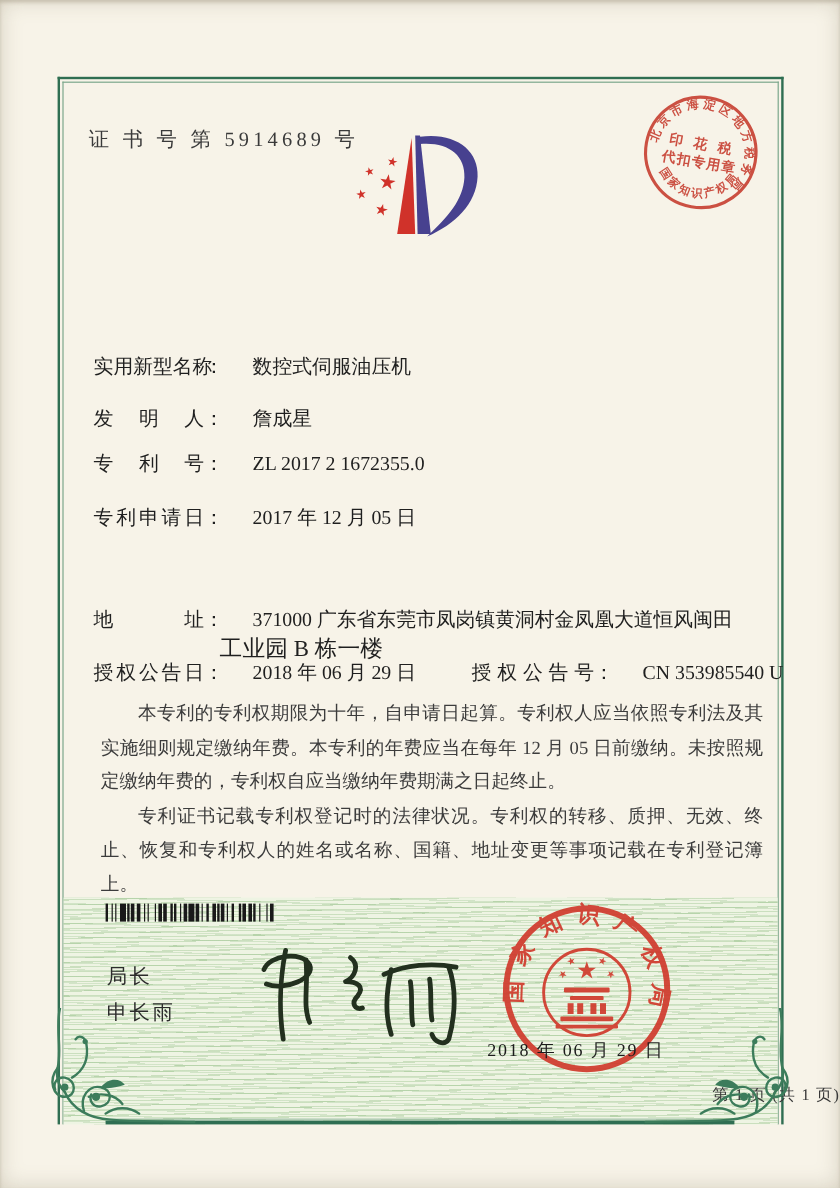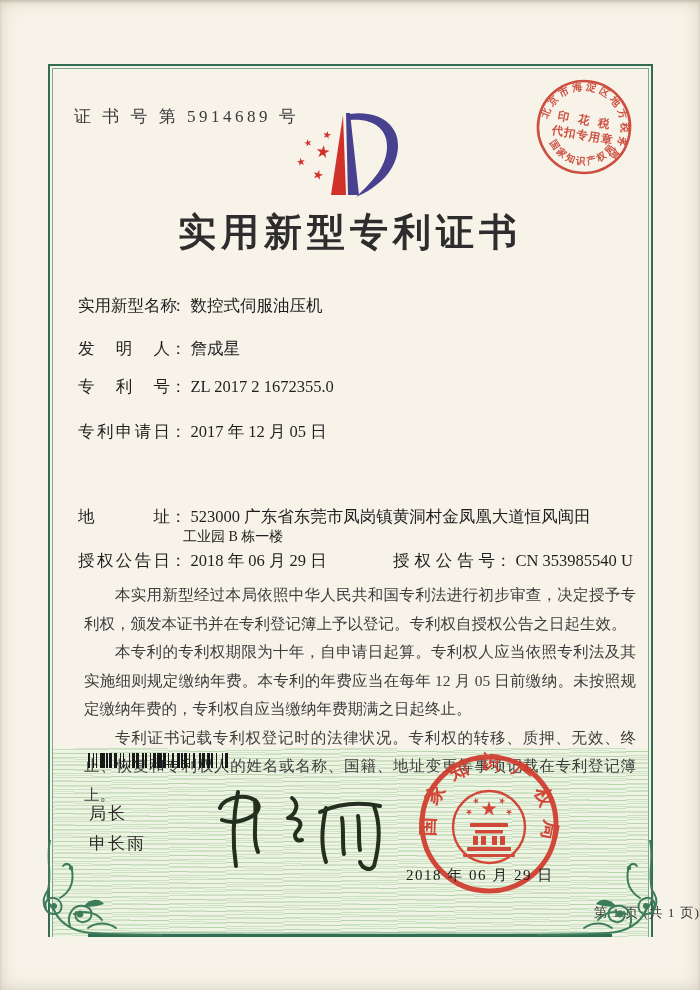--- a/index.html
+++ b/index.html
@@ -26,24 +26,24 @@
   .title {
     position:absolute; left:0; top:207px; width:100%; text-align:center;
     font-size:38px; font-weight:bold; letter-spacing:5px; color:#2d2d2d;
   }
   .logo { position:absolute; left:293px; top:109px; }
   .tax-stamp { position:absolute; left:532px; top:72px; opacity:.92; }
 
   .fieldrow { position:absolute; left:78px; font-size:16.5px; color:#1f1f1f; white-space:nowrap; }
   .jlabel { display:inline-block; width:92px; text-align:justify; text-align-last:justify; }
   .jlabel2 { display:inline-block; width:102px; text-align:justify; text-align-last:justify; }
-  .fval { margin-left:4px;text-align:right; }
+  .fval { margin-left:24px;text-align:right; }
   .row1 { top:295px; } .row2 { top:338px; } .row3 { top:376px; }
   .row4 { top:421px; } .row5 { top:463px; }
-  .row6 { top:506px; } .row6b { position:absolute; left:183px; top:528px; font-size:14px; color:#1f1f1f; }
+  .row6 { top:506px; } .row6b { position:absolute; left:183px; top:528px; font-size:19px; color:#1f1f1f; }
   .row7 { top:550px; }
   .grant-right { position:absolute; left:315px; top:0; }
 
   .body-text {
     position:absolute; left:84px; top:581px; width:552px;
     font-size:15.5px; line-height:28.5px; color:#3c3c3c; text-align:justify;
   }
   .body-text p { text-indent:2em; }
 
   .band {
@@ -117,47 +117,45 @@
 
     <g fill="#d0322a">
       <use href="#lstar" transform="translate(34,26) scale(4.2) rotate(12)"></use>
       <use href="#lstar" transform="translate(15,34) scale(3.8) rotate(-14)"></use>
       <use href="#lstar" transform="translate(30,43) scale(6.8) rotate(8)"></use>
       <use href="#lstar" transform="translate(8,53) scale(4.2) rotate(-10)"></use>
       <use href="#lstar" transform="translate(25,66) scale(5.2) rotate(14)"></use>
     </g>
   </svg>
 
-  <div class="title">实用新型专利证书</div>
 
   <div class="fieldrow row1">
     <span class="jlabel">实用新型名称</span><span>：</span><span class="fval">数控式伺服油压机</span>
   </div>
   <div class="fieldrow row2">
     <span class="jlabel">发明人</span><span>：</span><span class="fval">詹成星</span>
   </div>
   <div class="fieldrow row3">
     <span class="jlabel">专利号</span><span>：</span><span class="fval">ZL 2017 2 1672355.0</span>
   </div>
   <div class="fieldrow row4">
     <span class="jlabel">专利申请日</span><span>：</span><span class="fval">2017 年 12 月 05 日</span>
   </div>
   <div class="fieldrow row6">
-    <span class="jlabel">地址</span><span>：</span><span class="fval">523000 广东省东莞市凤岗镇黄洞村金凤凰大道恒风闽田</span>
+    <span class="jlabel">地址</span><span>：</span><span class="fval">371000 广东省东莞市凤岗镇黄洞村金凤凰大道恒风闽田</span>
   </div>
   <div class="row6b">工业园 B 栋一楼</div>
   <div class="fieldrow row7">
     <span class="jlabel">授权公告日</span><span>：</span><span class="fval">2018 年 06 月 29 日</span>
     <span class="grant-right">
       <span class="jlabel2">授权公告号</span><span>：</span><span class="fval">CN 353985540 U</span>
     </span>
   </div>
 
   <div class="body-text">
-    <p>本实用新型经过本局依照中华人民共和国专利法进行初步审查，决定授予专利权，颁发本证书并在专利登记簿上予以登记。专利权自授权公告之日起生效。</p>
     <p>本专利的专利权期限为十年，自申请日起算。专利权人应当依照专利法及其实施细则规定缴纳年费。本专利的年费应当在每年 12 月 05 日前缴纳。未按照规定缴纳年费的，专利权自应当缴纳年费期满之日起终止。</p>
     <p>专利证书记载专利权登记时的法律状况。专利权的转移、质押、无效、终止、恢复和专利权人的姓名或名称、国籍、地址变更等事项记载在专利登记簿上。</p>
   </div>
 
   <div class="barcode">
       <span style="width: 1.5px; background: rgb(25, 25, 25);"></span>
       <span style="width: 3px; background: transparent;"></span>
       <span style="width: 1.5px; background: rgb(25, 25, 25);"></span>
       <span style="width: 1.5px; background: transparent;"></span>
       <span style="width: 1.5px; background: rgb(25, 25, 25);"></span>

